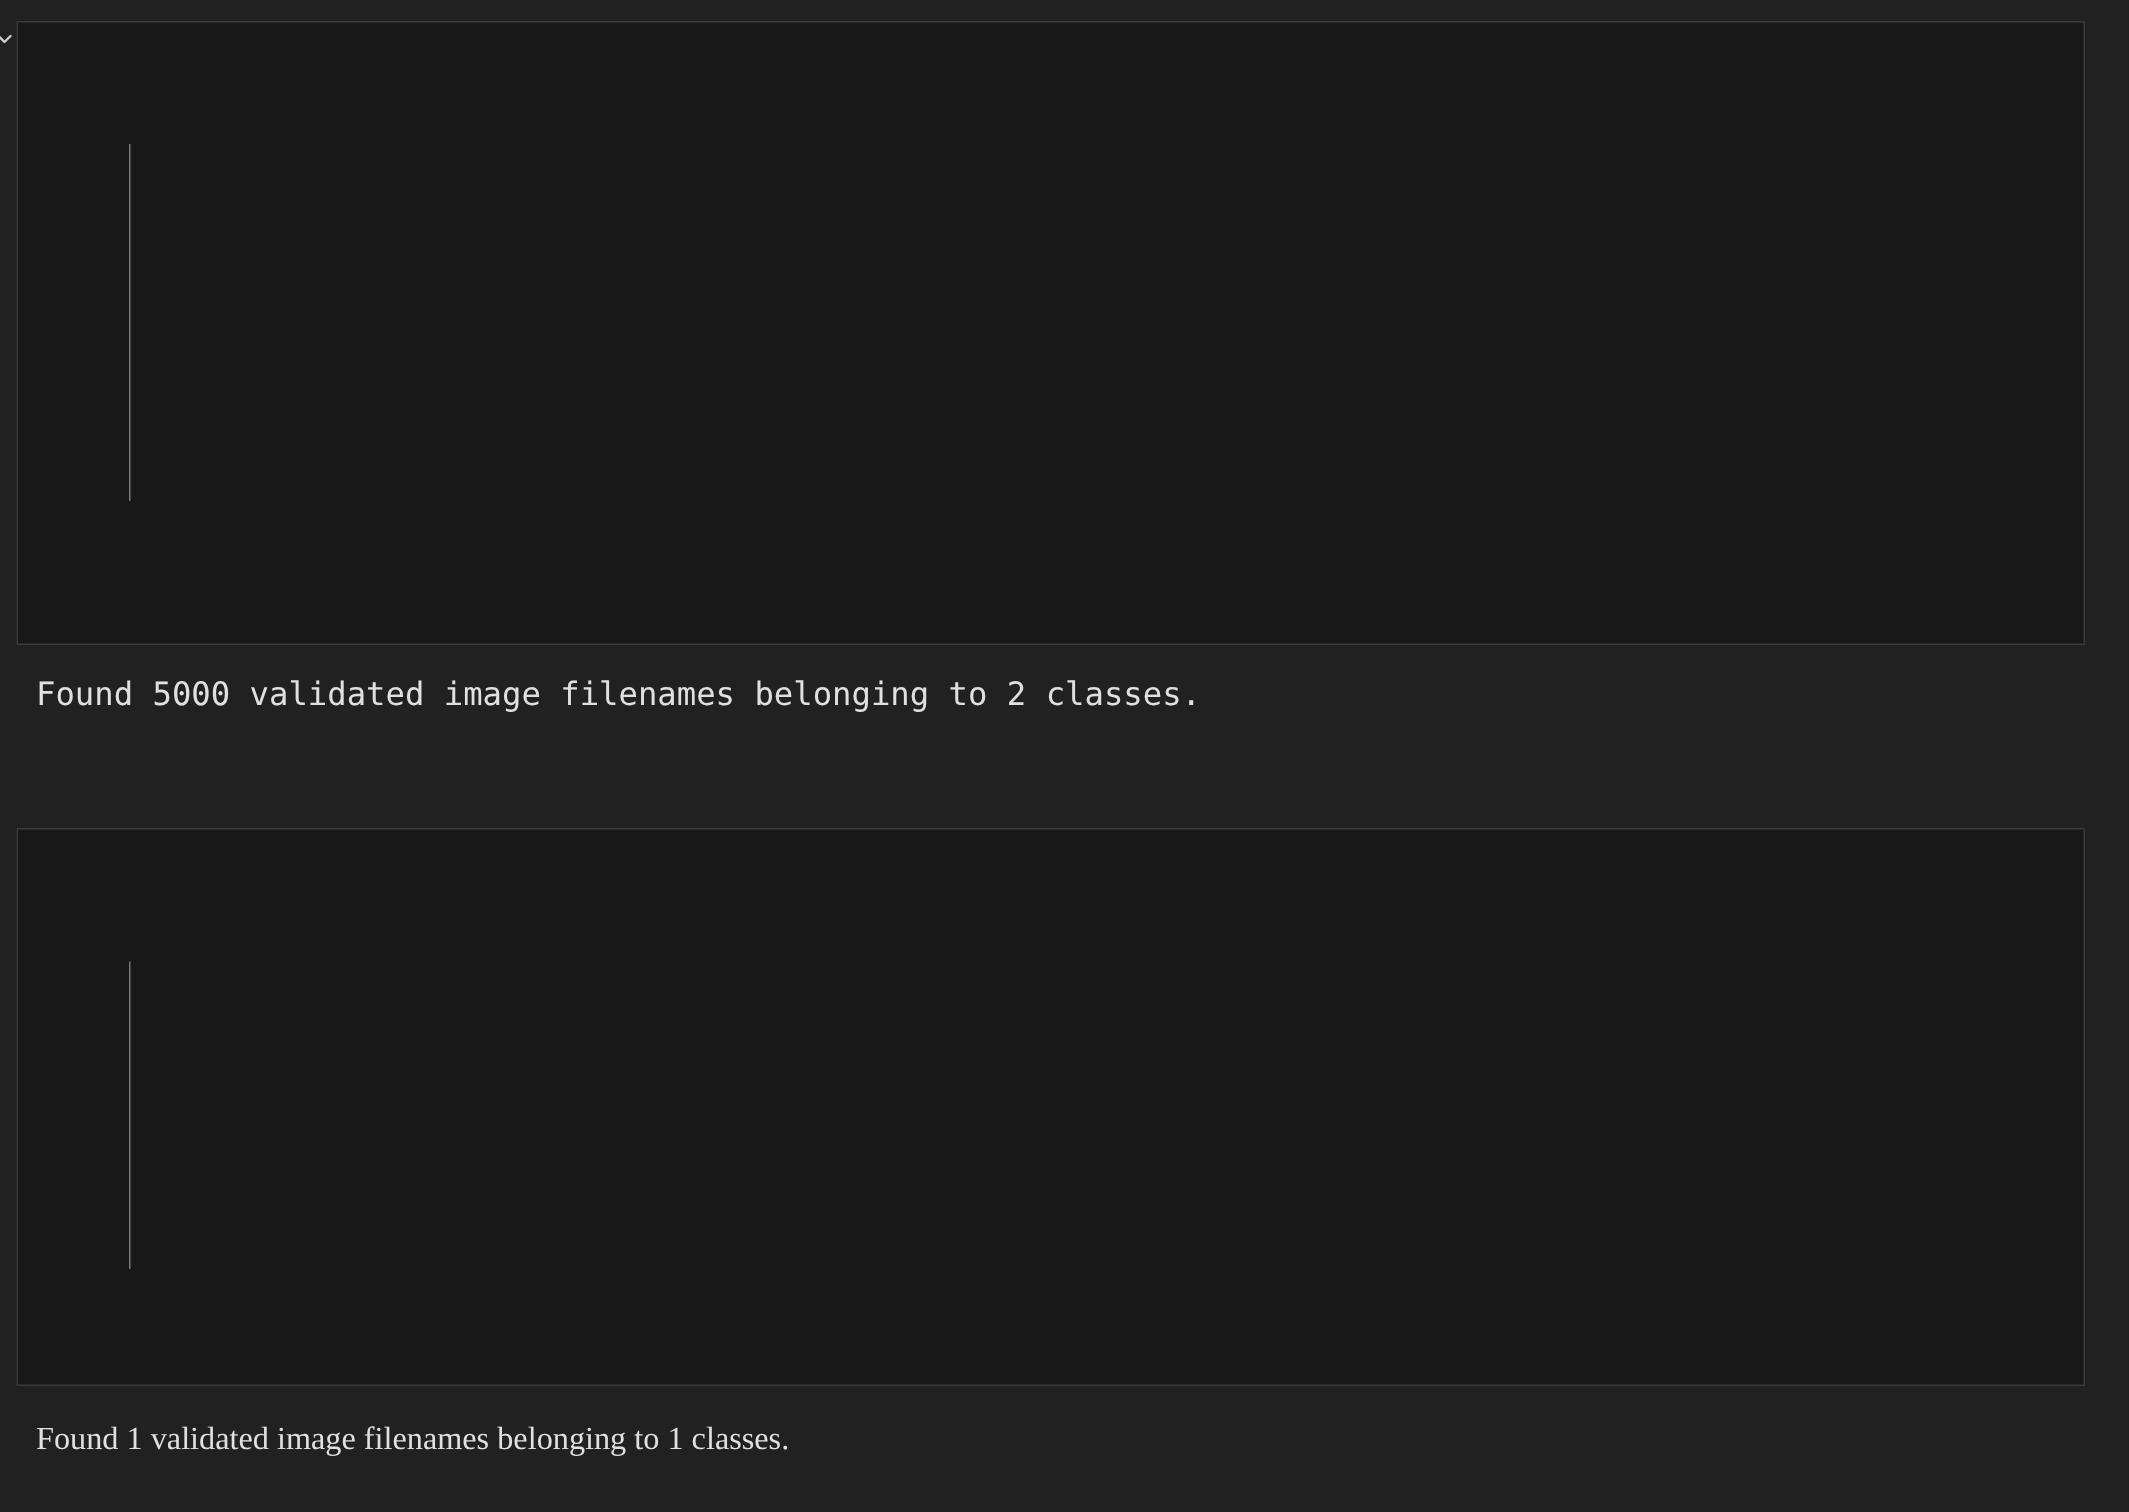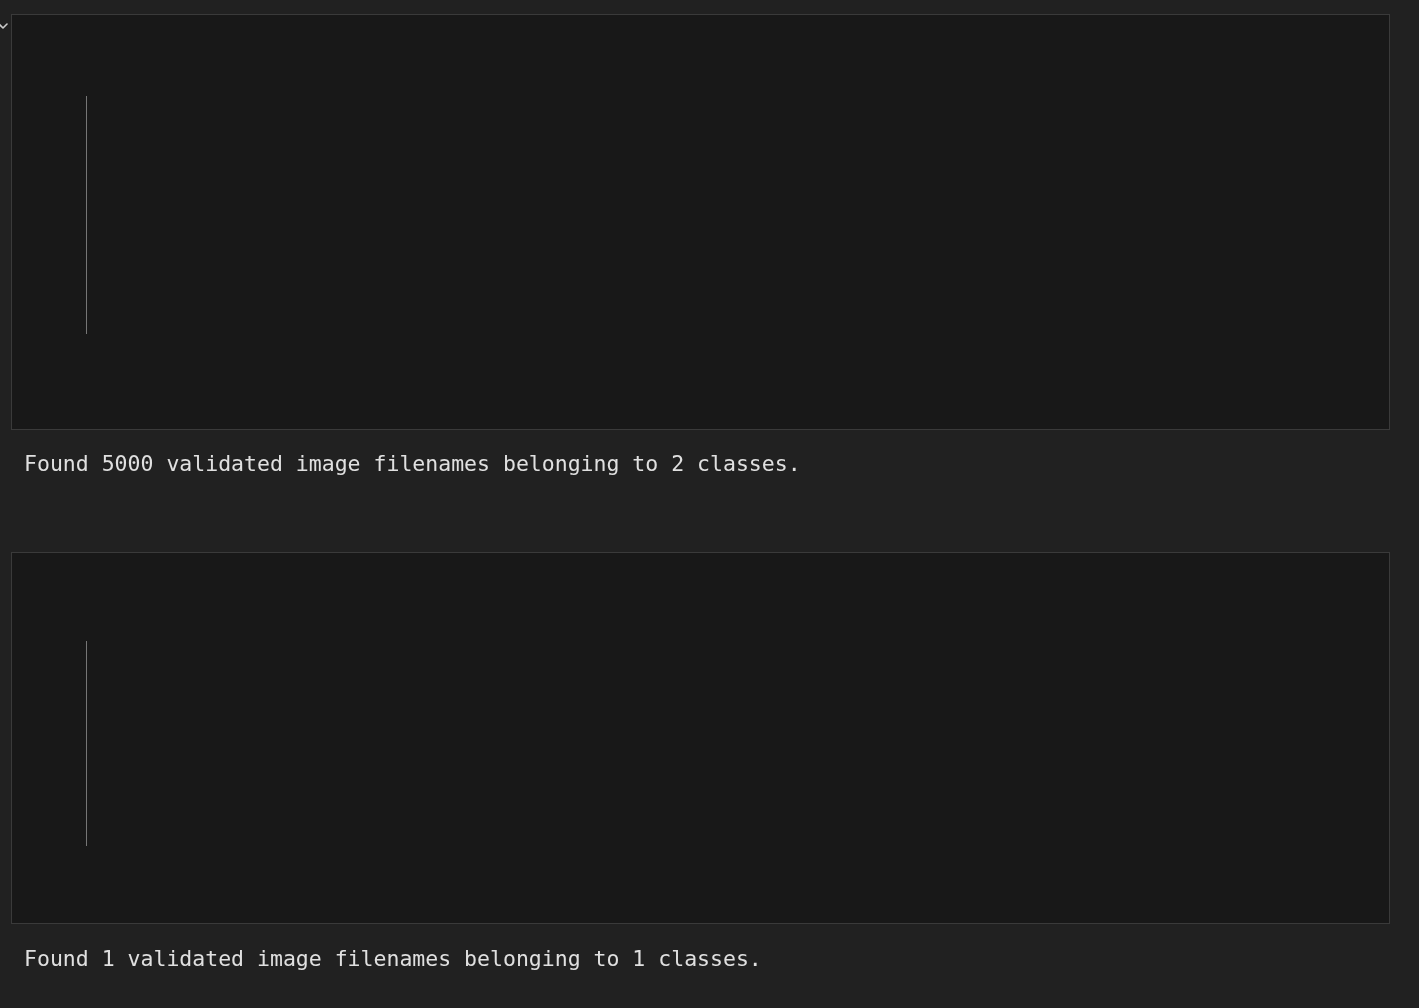--- a/index.html
+++ b/index.html
@@ -64,21 +64,21 @@
   .output {
     position: absolute;
     left: 24px;
     font-size: 21.5px;
     line-height: 34px;
     white-space: pre;
     color: #e0e0e0;
     font-family: "DejaVu Sans Mono", "Liberation Mono", monospace;
   }
   .output.out-1 { top: 447px; }
-  .output.out-2 { top: 942px; }
+  .output.out-2 { top: 942px; font-family: Liberation Serif, serif; }
 </style>
 </head>
 <body>
 
 <div id="page">
 
   <div class="edge-marker">
     <svg width="14" height="14" viewBox="0 0 14 14" aria-hidden="true">
       <path d="M3 5 L7 9 L11 5" stroke="#cccccc" stroke-width="1.6" fill="none" stroke-linecap="round" stroke-linejoin="round"></path>
     </svg>

